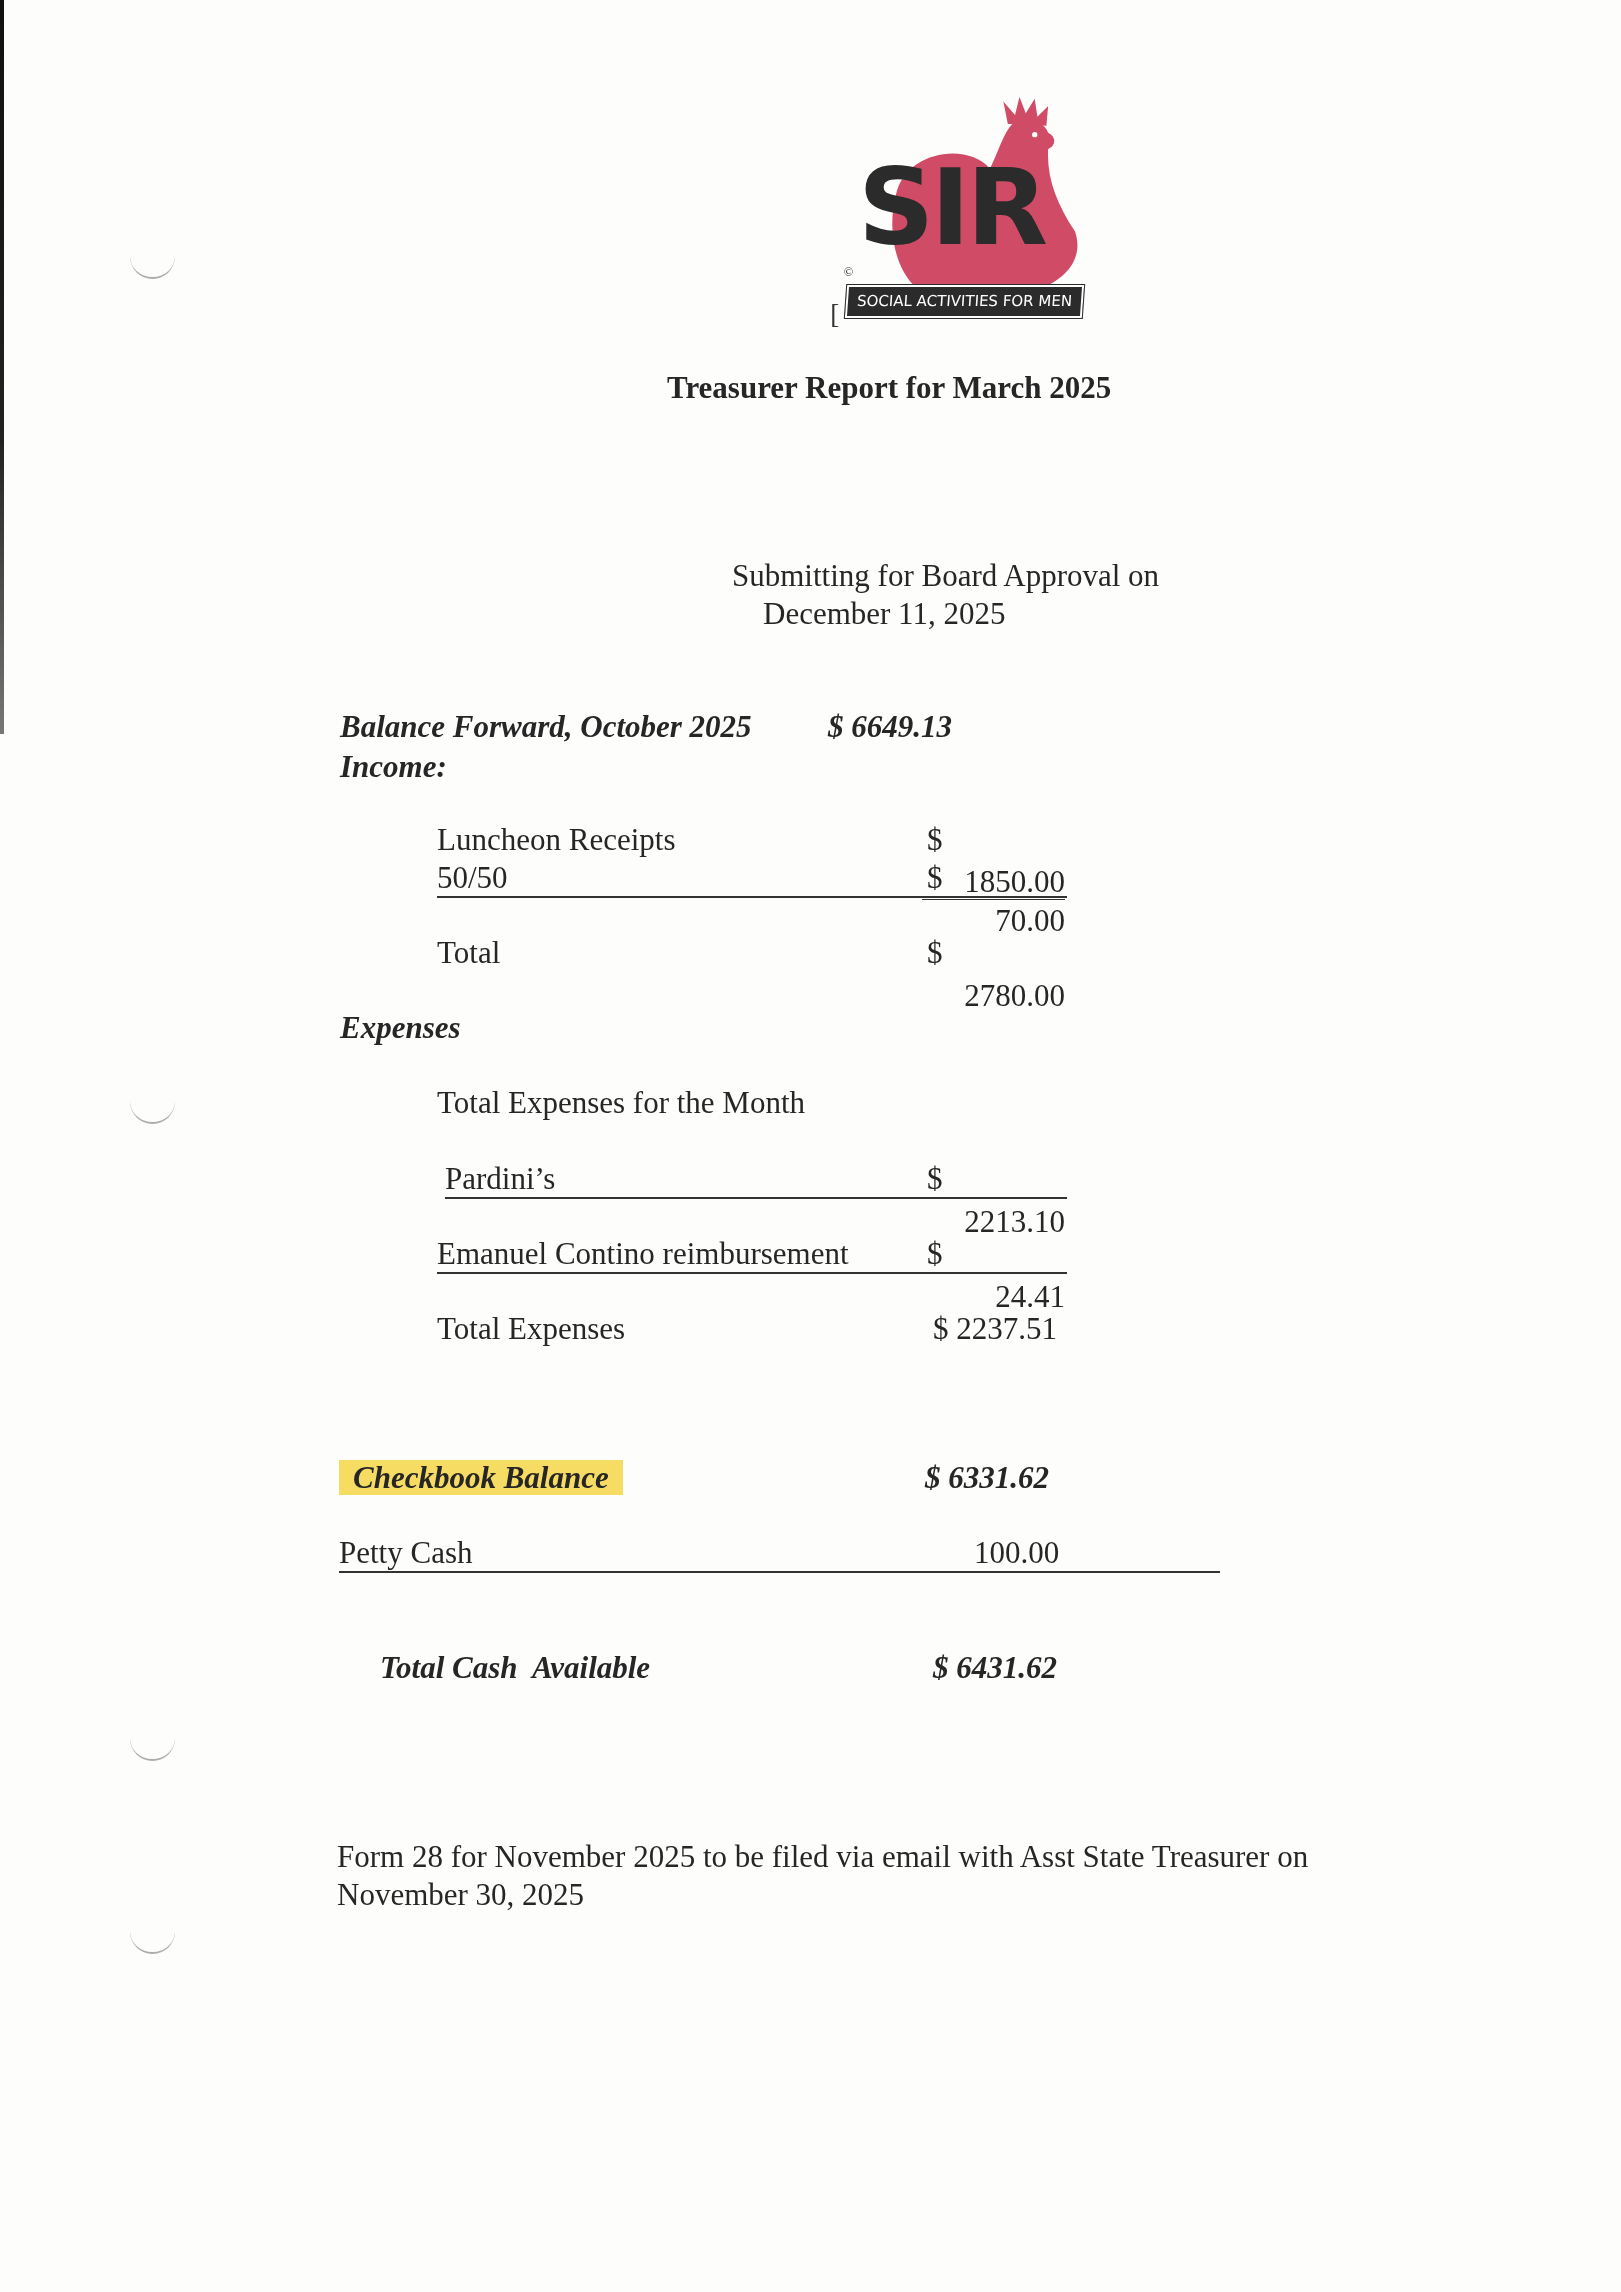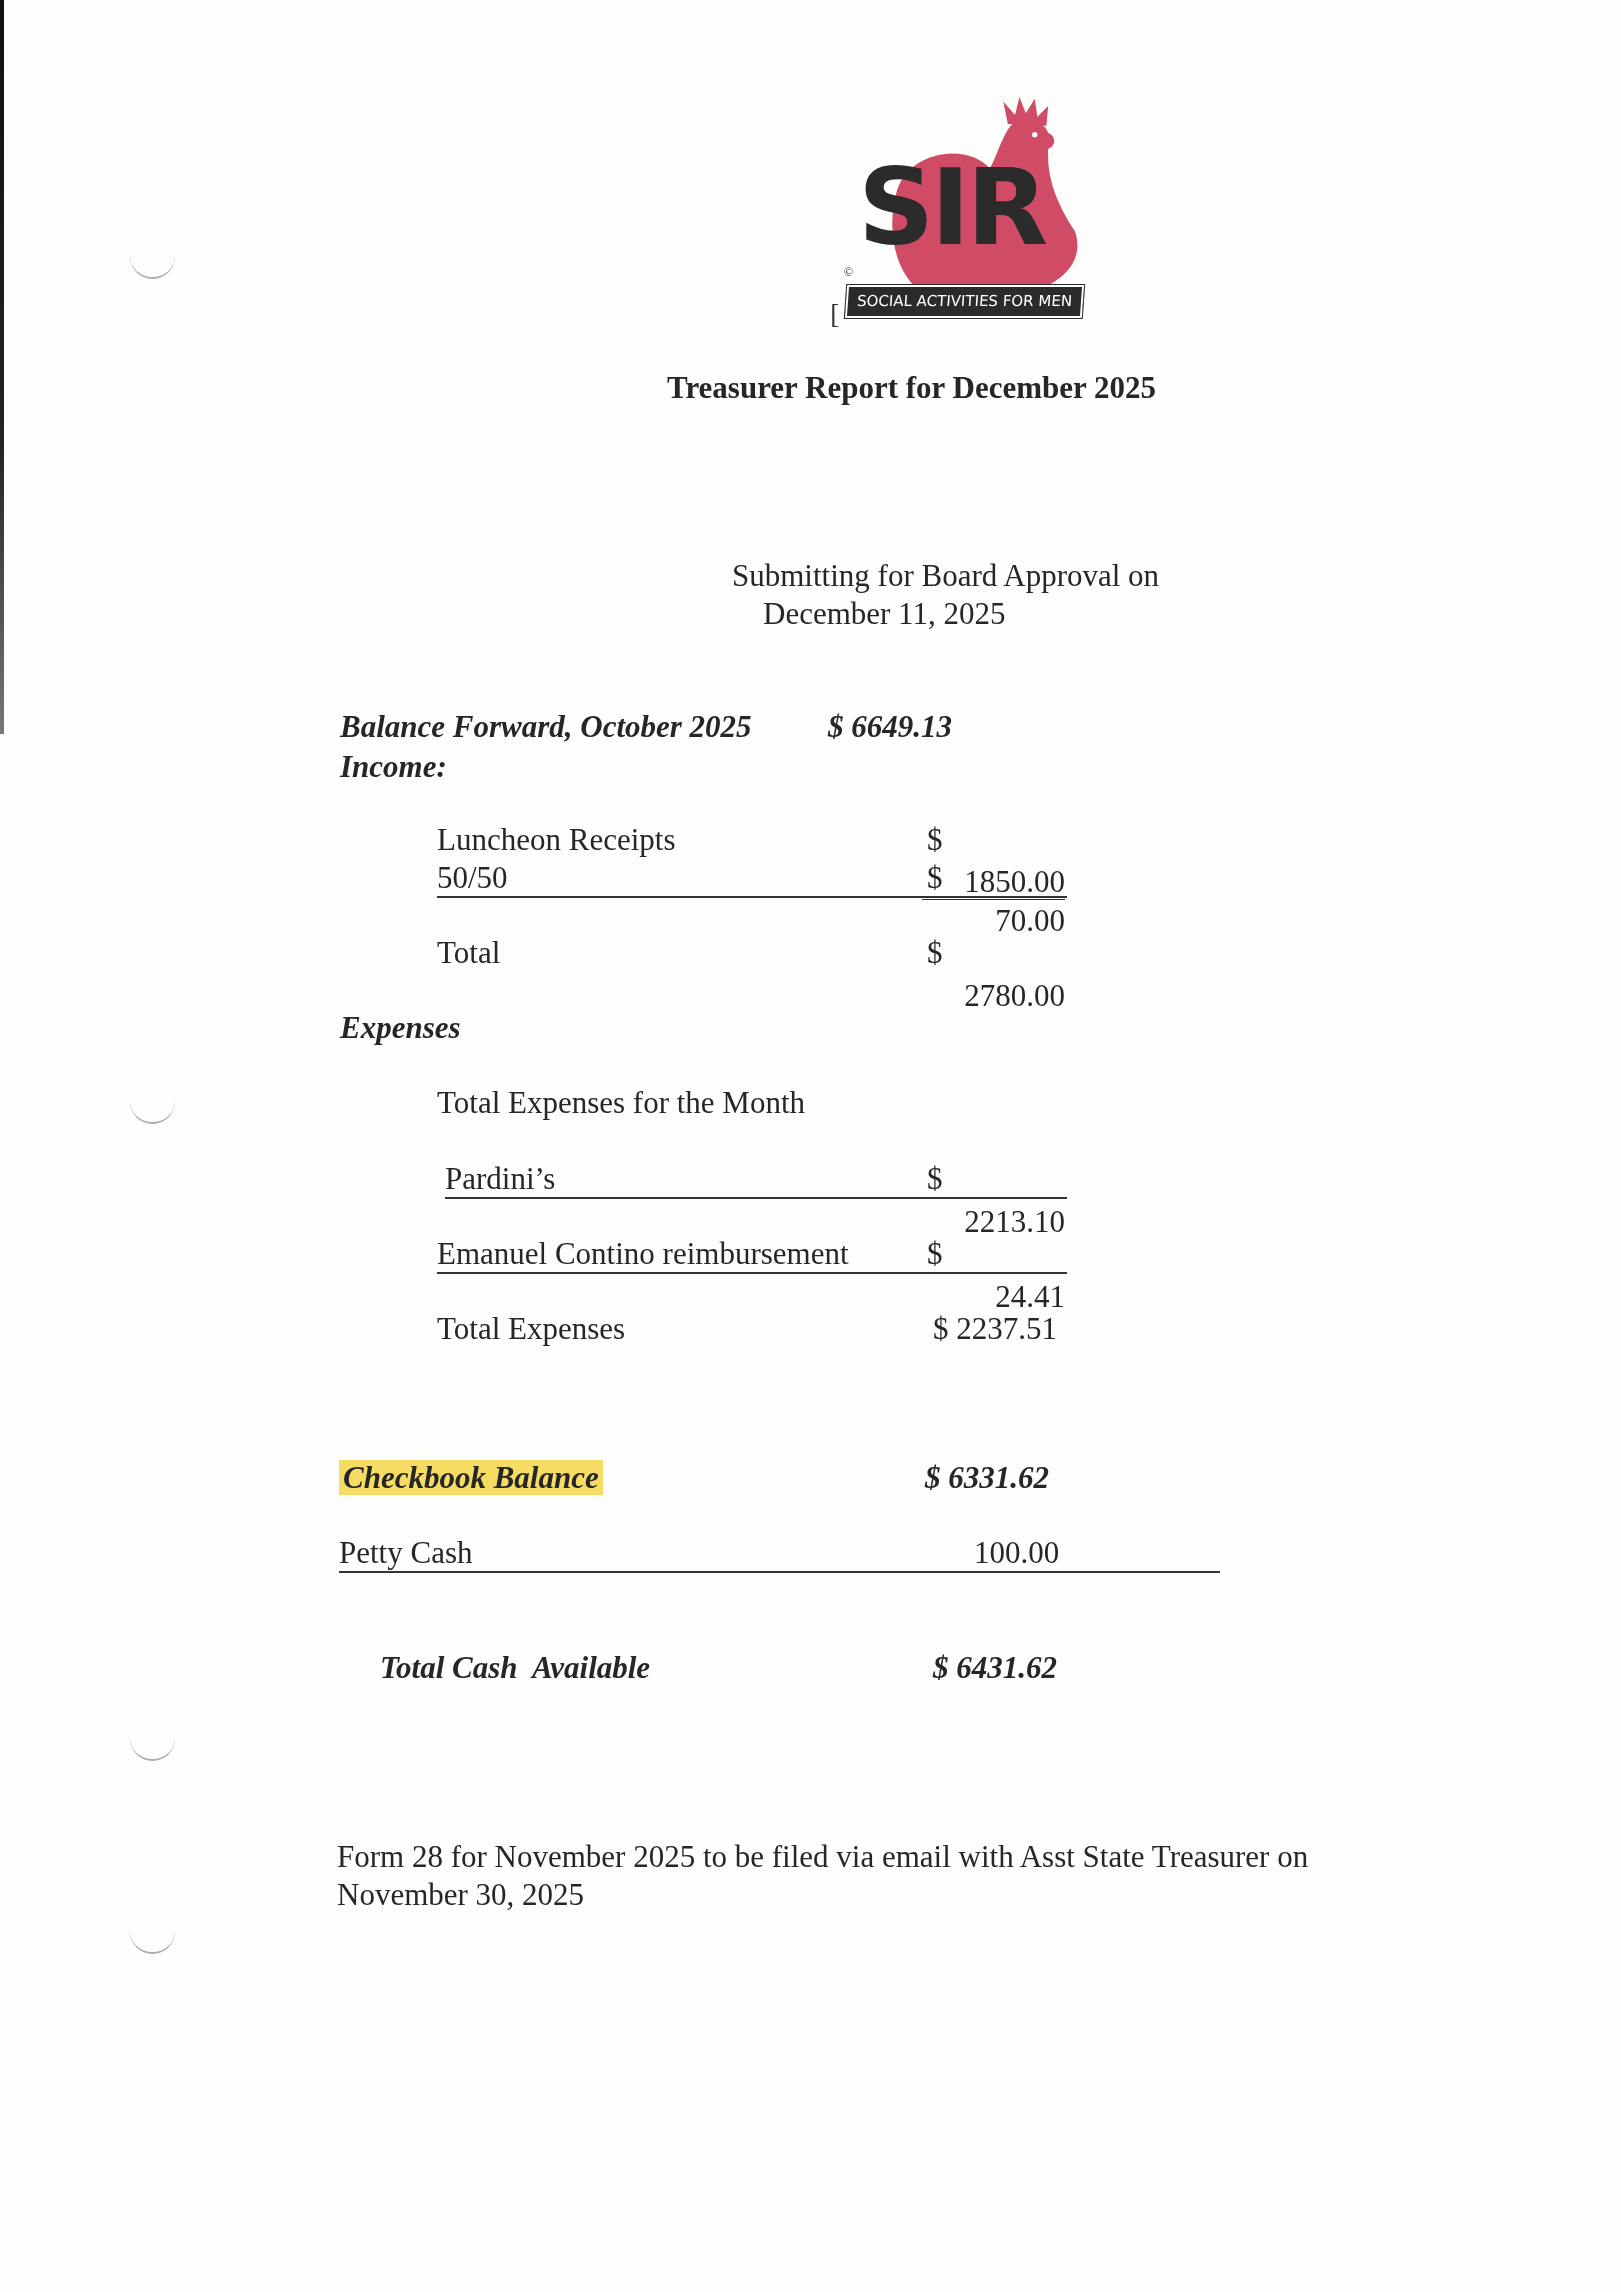--- a/index.html
+++ b/index.html
@@ -19,21 +19,21 @@
       opacity: .7;
     }
     .abs { position: absolute; white-space: nowrap; }
     .logo { position: absolute; left: 833px; top: 97px; width: 269px; height: 242px; }
     .title { left: 667px; top: 370px; font-size: 31px; font-weight: bold; }
     .submit { left: 702px; top: 557px; font-size: 31px; line-height: 38px; margin-left: 30px; }
     .submit .l2 { padding-left: 31px; }
     .bold { font-weight: bold; font-style: italic; }
     .f35 { font-size: 31px; }
     .ul { border-bottom: 1.8px solid #333; }
-    .highlight { background: #f6dc63; padding: 0 4px; }
+    .highlight { background: #f6dc63; padding: 0 14px; }
     .line { position: absolute; height: 1.8px; background: #333; }
     .amt { text-align: right; width: 143px; margin-top: 43px; }
   </style>
 </head>
 <body>
 
 <div class="scan-edge"></div>
 <div class="hole" style="left:130px;top:255px"></div>
 <div class="hole" style="left:130px;top:1100px"></div>
 <div class="hole" style="left:130px;top:1737px"></div>
@@ -46,21 +46,21 @@
 
     <path d="M195 30 L190 5 L203 20 L208 0 L215 18 L225 2 L228 22 L240 10 L238 32 Z" fill="#d04c66"></path>
     <circle cx="225" cy="42" r="3" fill="#fff"></circle>
   </svg>
   <div class="abs" style="left:25px;top:49px;font-family:'DejaVu Sans',sans-serif;font-weight:bold;font-size:106px;color:#2b2b2b;letter-spacing:-3.6px;text-align:center;">SIR</div>
   <div class="abs" style="left:10.7px;top:168px;font-size:12.5px;color:#333;">©</div>
   <div class="abs" style="left:12.5px;top:188px;width:233px;height:29px;background:#2b2b2b;color:#fff;border:2.7px double #fff;outline:1.8px solid #2b2b2b;transform:skewX(-4deg);font-family:'DejaVu Sans',sans-serif;font-size:15px;line-height:29px;text-align:center;">SOCIAL ACTIVITIES FOR MEN</div>
   <div class="abs" style="left:-2.7px;top:202px;font-size:27px;color:#333;">[</div>
 </div>
 
-<div class="abs title">Treasurer Report for December 2025</div>
+<div class="abs title">Treasurer Report for March 2025</div>
 
 <div class="abs submit">
   <div>Submitting for Board Approval on</div>
   <div class="l2">December 11, 2025</div>
 </div>
 
 <div class="abs bold f35" style="left:340px;top:709px">Balance Forward, October 2025</div>
 <div class="abs bold f35" style="left:828px;top:709px">$ 6649.13</div>
 <div class="abs bold f35" style="left:340px;top:749px">Income:</div>
 

